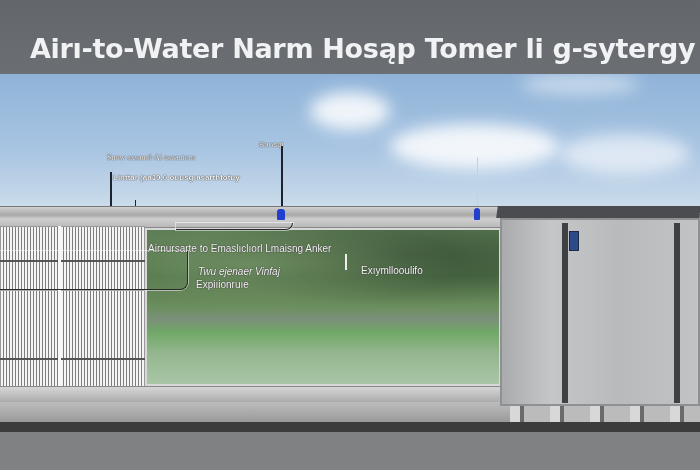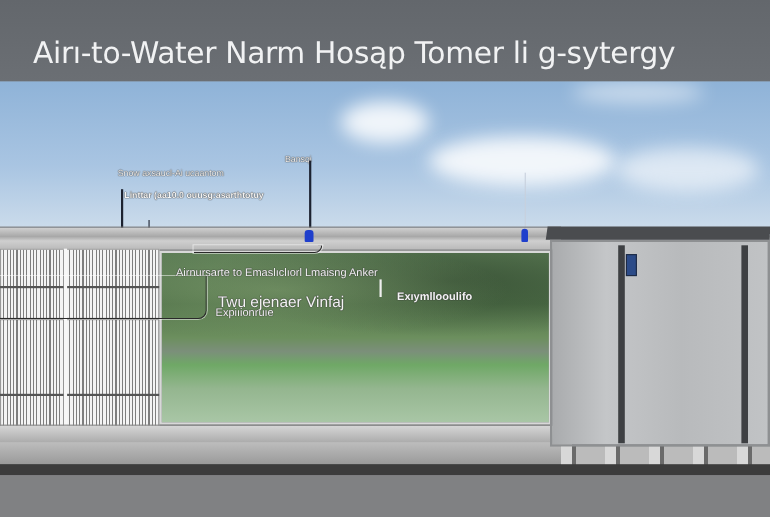--- a/index.html
+++ b/index.html
@@ -1,18 +1,18 @@
 <!DOCTYPE html>
 <html><head>
 <meta charset="utf-8">
 <style>
   html, body { margin:0; padding:0; }
   body { width:700px; height:470px; position:relative; overflow:hidden; background:#7c7f82; font-family:"Liberation Sans", sans-serif; }
   .header { position:absolute; left:0; top:0; width:700px; height:74px; background:linear-gradient(#63676c,#6b6f74); }
-  .title { position:absolute; left:30px; top:33px; color:#f1f2f3; font-size:27px; letter-spacing:-0.3px; white-space:nowrap; font-family:"DejaVu Sans", sans-serif; }
+  .title { position:absolute; left:30px; top:33px; color:#f1f2f3; font-size:27px; letter-spacing:-0.3px; white-space:nowrap; font-family:"DejaVu Sans", sans-serif;font-weight:bold; }
   .sky { position:absolute; left:0; top:74px; width:700px; height:140px; background:linear-gradient(#8fb3d8 0%,#a9c5e2 55%,#cfdeec 100%); overflow:hidden; }
   .cloud { position:absolute; background:#fff; border-radius:50%; filter:blur(8px); opacity:.85; }
   .lbl { position:absolute; color:#f4f4f4; font-size:8px; white-space:nowrap; text-shadow:0 0 1px #333, 0 0 1px #333;text-align:right; }
   .vline { position:absolute; width:2px; background:#1c2230; }
   .roof { position:absolute; left:0; top:206px; width:510px; height:20px; background:linear-gradient(#d0d0d0,#a8a8a8 40%,#cfcfcf 60%,#b9b9b9); border-top:1px solid #777; border-bottom:1px solid #888; }
   .coil { position:absolute; left:0; top:226px; width:145px; height:162px; background:
       repeating-linear-gradient(90deg,#f4f4f4 0 2px,#7e7e7e 2px 3px),
       #ddd; border:1px solid #999; box-sizing:border-box; }
   .coil-h { position:absolute; left:0; width:145px; height:2px; background:#555; }
   .coil-v { position:absolute; left:58px; top:226px; width:3px; height:162px; background:#f7f7f7; }
@@ -39,21 +39,21 @@
 </div>
 
 <div class="sky">
   <div class="cloud" style="left:310px;top:18px;width:80px;height:38px;"></div>
   <div class="cloud" style="left:390px;top:50px;width:170px;height:45px;"></div>
   <div class="cloud" style="left:520px;top:0px;width:120px;height:20px;opacity:.5"></div>
   <div class="cloud" style="left:560px;top:60px;width:130px;height:40px;opacity:.6"></div>
 </div>
 
 <div class="lbl" style="left:259px;top:140px;">Bansqi</div>
-<div class="lbl" style="left:107px;top:153px;">Snow axsaucl-Ai ucaantom</div>
+<div class="lbl" style="left:107px;top:153px;font-family:Liberation Serif, serif;">Snow axsaucl-Ai ucaantom</div>
 <div class="lbl" style="left:113px;top:173px;font-weight:bold;">Linttar (aa10.0 ouusg:asarthtotuy</div>
 <div class="lbl" style="left:114px;top:182px;margin-top:25px;">Rsaase</div>
 
 <div class="vline" style="left:281px;top:146px;height:64px;"></div>
 <div class="vline" style="left:110px;top:172px;height:52px;"></div>
 <div class="vline" style="left:135px;top:200px;height:24px;width:1px;"></div>
 <div class="vline" style="left:477px;top:157px;height:52px;width:1px;background:#c8d0dc;"></div>
 
 <div class="roof"></div>
 <div class="blue-cap" style="left:277px;top:209px;"></div>
@@ -64,24 +64,24 @@
 <div class="coil-h" style="top:289px;"></div>
 <div class="coil-h" style="top:358px;"></div>
 <div class="coil-v"></div>
 
 <div class="window">
   <div class="blur1"></div>
 </div>
 
 <div class="inner-line" style="left:176px;top:223px;width:116px;height:6px;border-top:none;border-left:none;border-radius:0 0 8px 0;"></div>
 <div class="inner-line" style="left:0px;top:251px;width:187px;height:38px;border-top:none;border-left:none;border-radius:0 0 8px 0;"></div>
-<div class="lbl" style="left:148px;top:243px;font-size:10px;padding-left:12px;">Airnursarte to Emaslıclıorl Lmaisng Anker</div>
-<div class="lbl" style="left:198px;top:266px;font-size:14px;">Twu ejenaer Vinfaj</div>
+<div class="lbl" style="left:148px;top:243px;font-size:10px;">Airnursarte to Emaslıclıorl Lmaisng Anker</div>
+<div class="lbl" style="left:198px;top:266px;font-size:10px;font-style:italic;">Twu ejenaer Vinfaj</div>
 <div class="lbl" style="left:196px;top:279px;font-size:10px;">Expiıionruıe</div>
-<div class="lbl" style="left:361px;top:265px;font-size:10px;font-weight:bold;">Exıymllooulifo</div>
+<div class="lbl" style="left:361px;top:265px;font-size:10px;">Exıymllooulifo</div>
 <div class="vline" style="left:345px;top:254px;height:16px;width:1.5px;background:#eee;"></div>
 
 <div class="base"></div>
 <div class="under"></div>
 
 <div class="cab-top"></div>
 <div class="cab"></div>
 <div class="cab-stripe" style="left:562px;"></div>
 <div class="cab-stripe" style="left:674px;"></div>
 <div class="cab-badge"></div>

